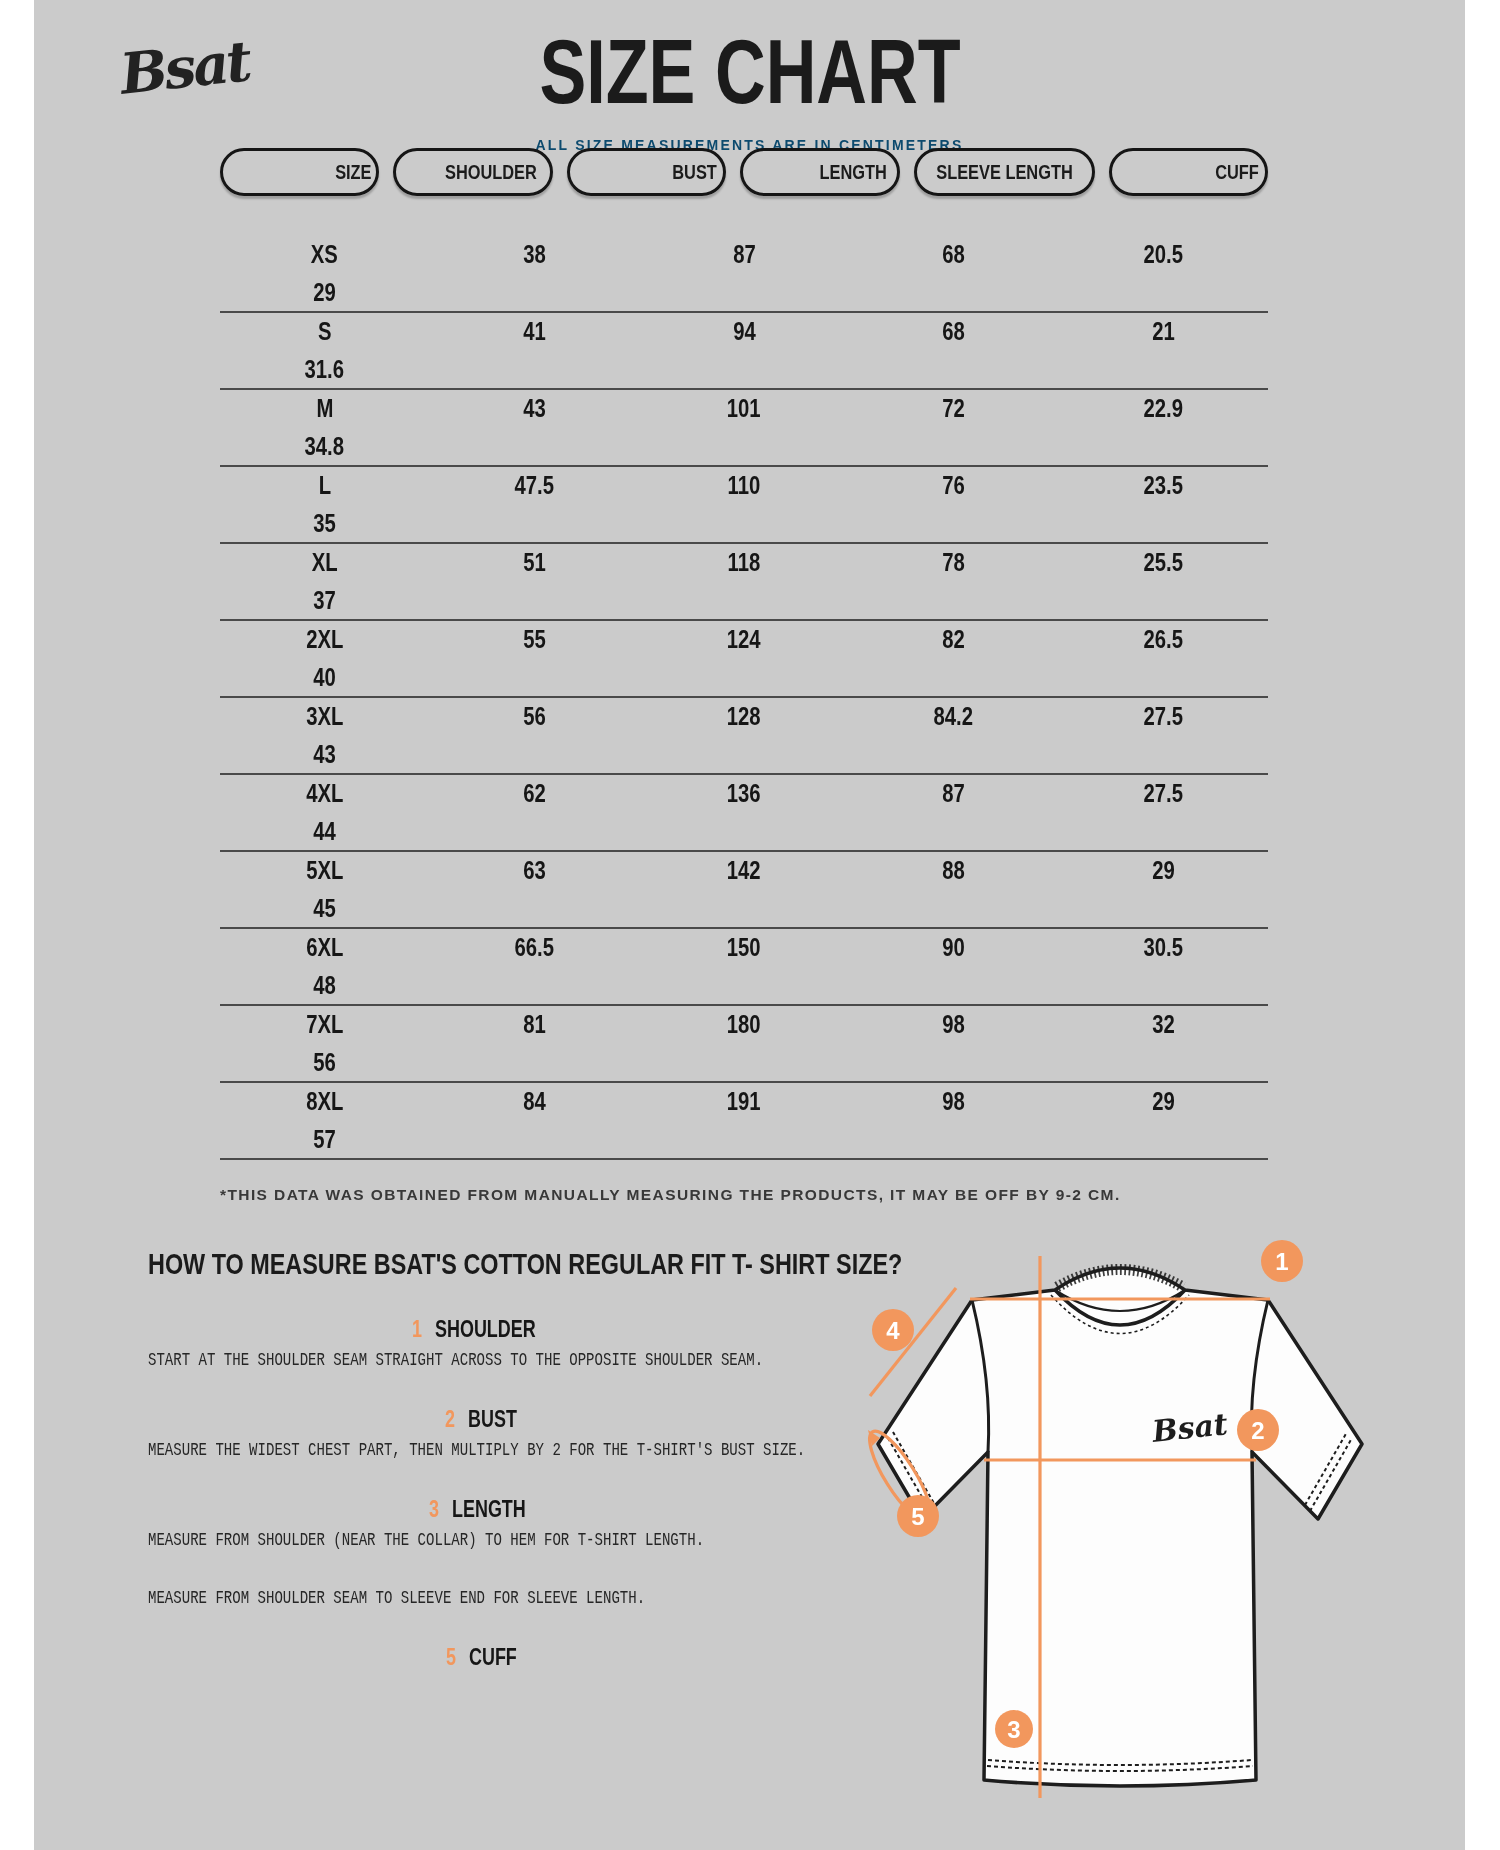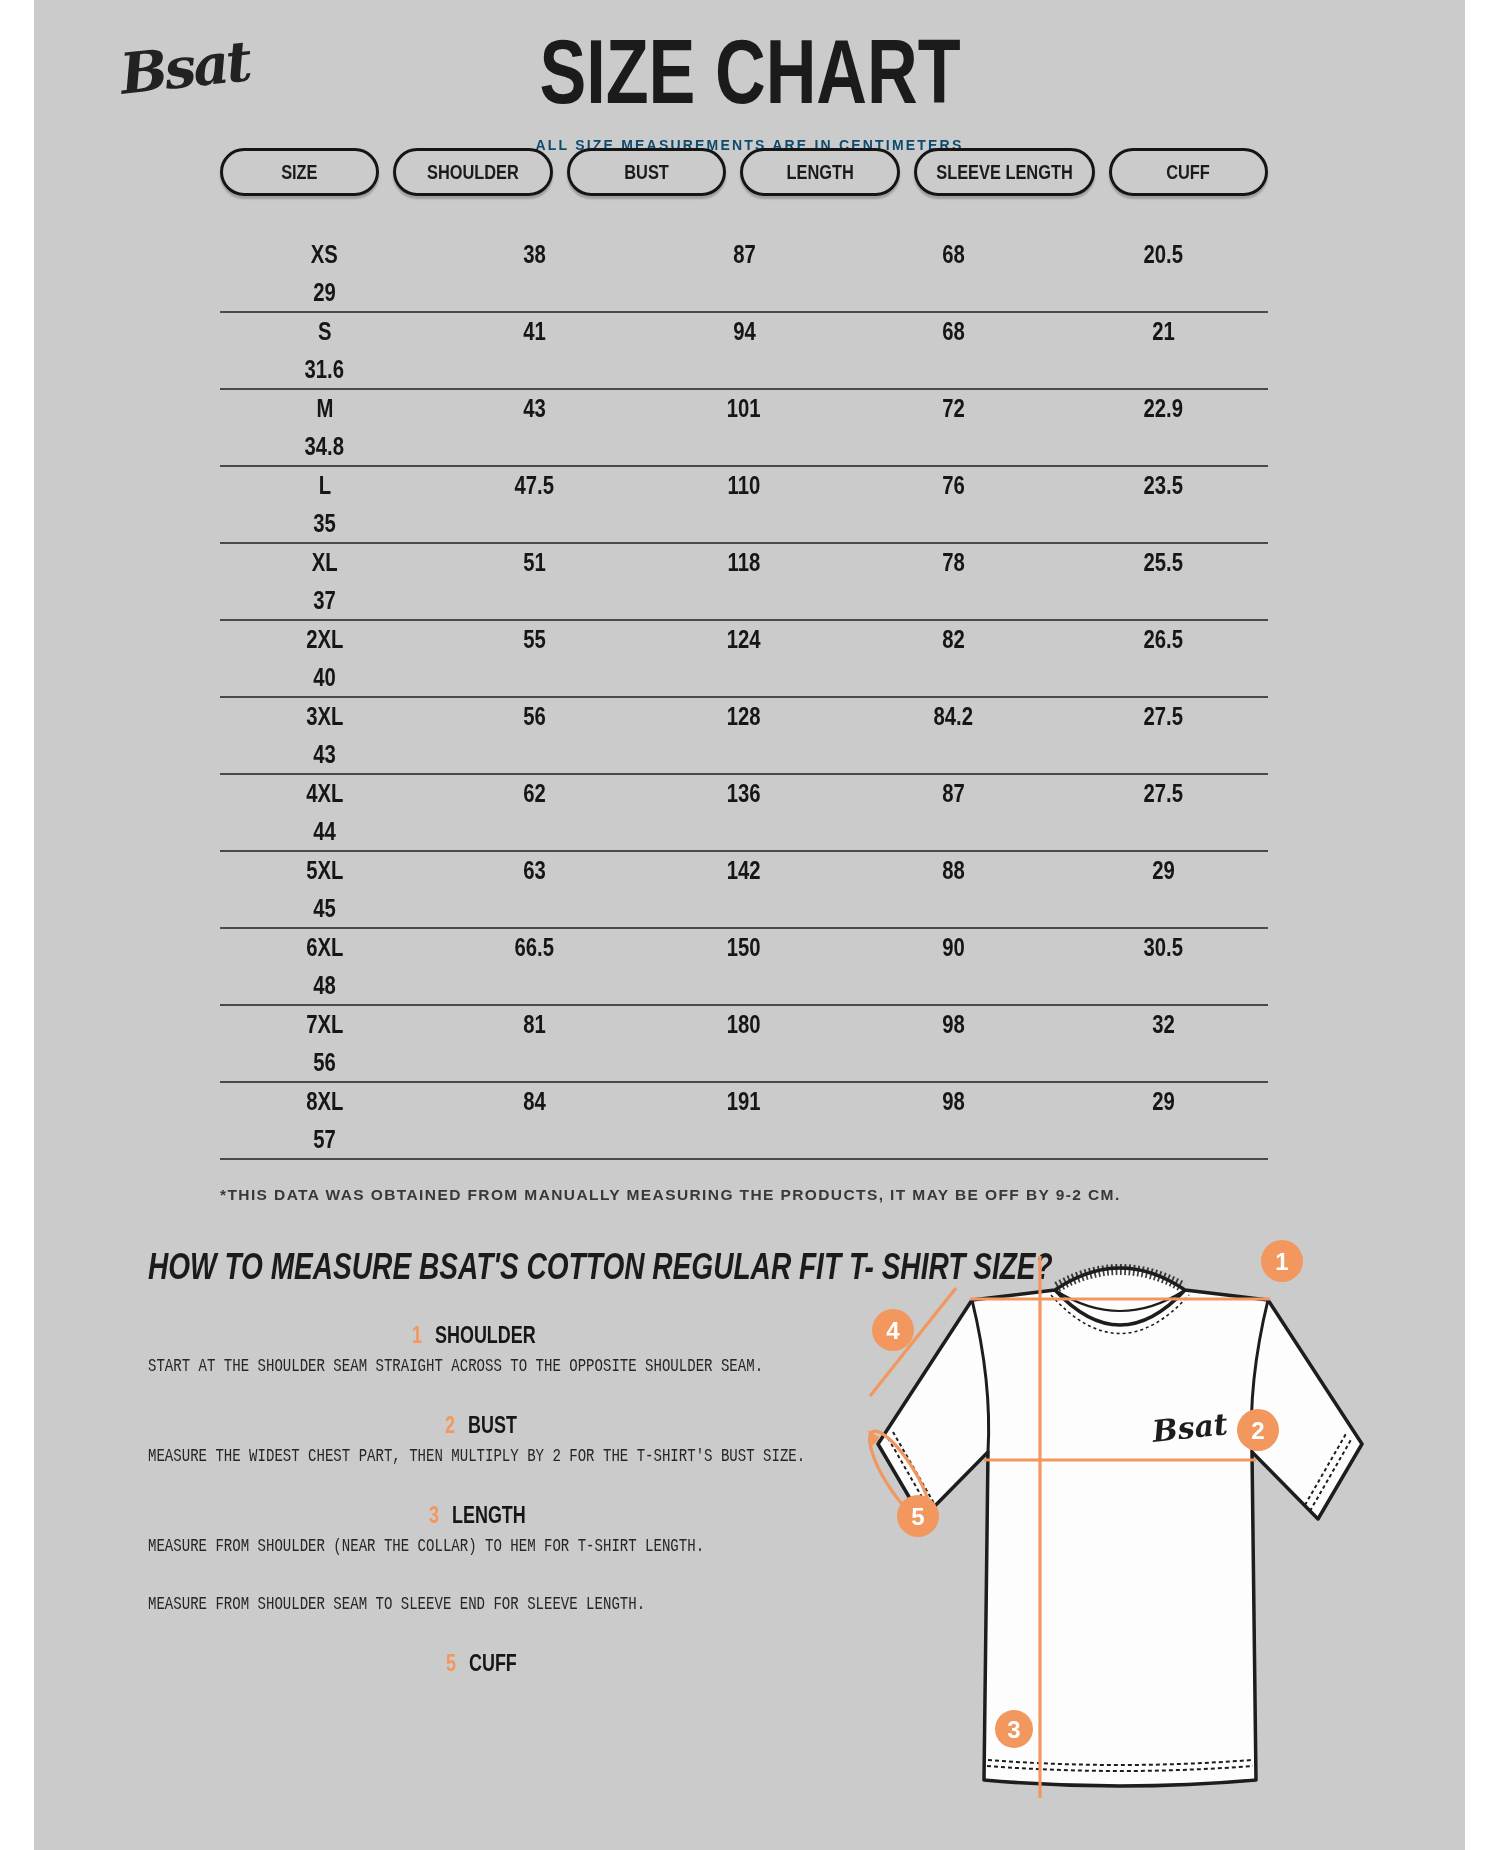--- a/index.html
+++ b/index.html
@@ -39,38 +39,38 @@
   .cond.l { transform-origin: left center; }
   .subtitle {
     margin-top: 22px; font-size: 14px; font-weight: bold;
     letter-spacing: 2.2px; color: #0c4a6e;
   }
   
   .table { position: absolute; left: 186px; top: 148px; width: 1048px; }
   .pills { display: grid; grid-template-columns: repeat(6, 1fr); gap: 14px; height: 48px; }
   .pill {
     border: 3px solid #151515; border-radius: 26px;
-    display: flex; align-items: center; justify-content: center;
+    display: flex; align-items: center; justify-content: flex-end;
     font-size: 21px; background: transparent;
     box-shadow: 0 3px 2px rgba(0,0,0,0.22);
   }
   .rows { margin-top: 40px; }
   .trow {
     display: grid; grid-template-columns: repeat(5, 1fr);
     height: 77px; align-items: center;
     border-bottom: 2px solid var(--line_gray);
   }
   .cell { text-align: center; font-size: 26px; font-weight: bold; color: #161616; }
   .footnote {
     margin-top: 26px; font-size: 15.5px; font-weight: bold;
     letter-spacing: 1.4px; color: #383838;
   }
   
   .howto { position: absolute; left: 114px; top: 1248px; width: 680px; }
-  h2 { margin: 0; font-size: 36px; line-height: 1.05; font-weight: bold; font-style: italic; }
+  h2 { margin: 0; font-size: 30px; line-height: 1.05; font-weight: bold; }
   #steps { margin-top: 8px; }
   .step { margin-top: 38px; }
   .step-head { font-size: 23px; line-height: 1; text-align: center; }
   .num { color: var(--accent_orange); margin-right: 10px; font-size: 23px; }
   .lbl { font-size: 23px; color: #161616; }
   .desc { margin-top: 9px; font-size: 18px; color: #262626; font-family: Liberation Mono, monospace; }
   .desc .cond { font-weight: normal; transform: scaleX(0.78); }
   
   .diagram { position: absolute; left: 826px; top: 1232px; width: 520px; height: 596px; }
   .oline { stroke: var(--accent_orange); stroke-width: 3.2px; fill: none; }

